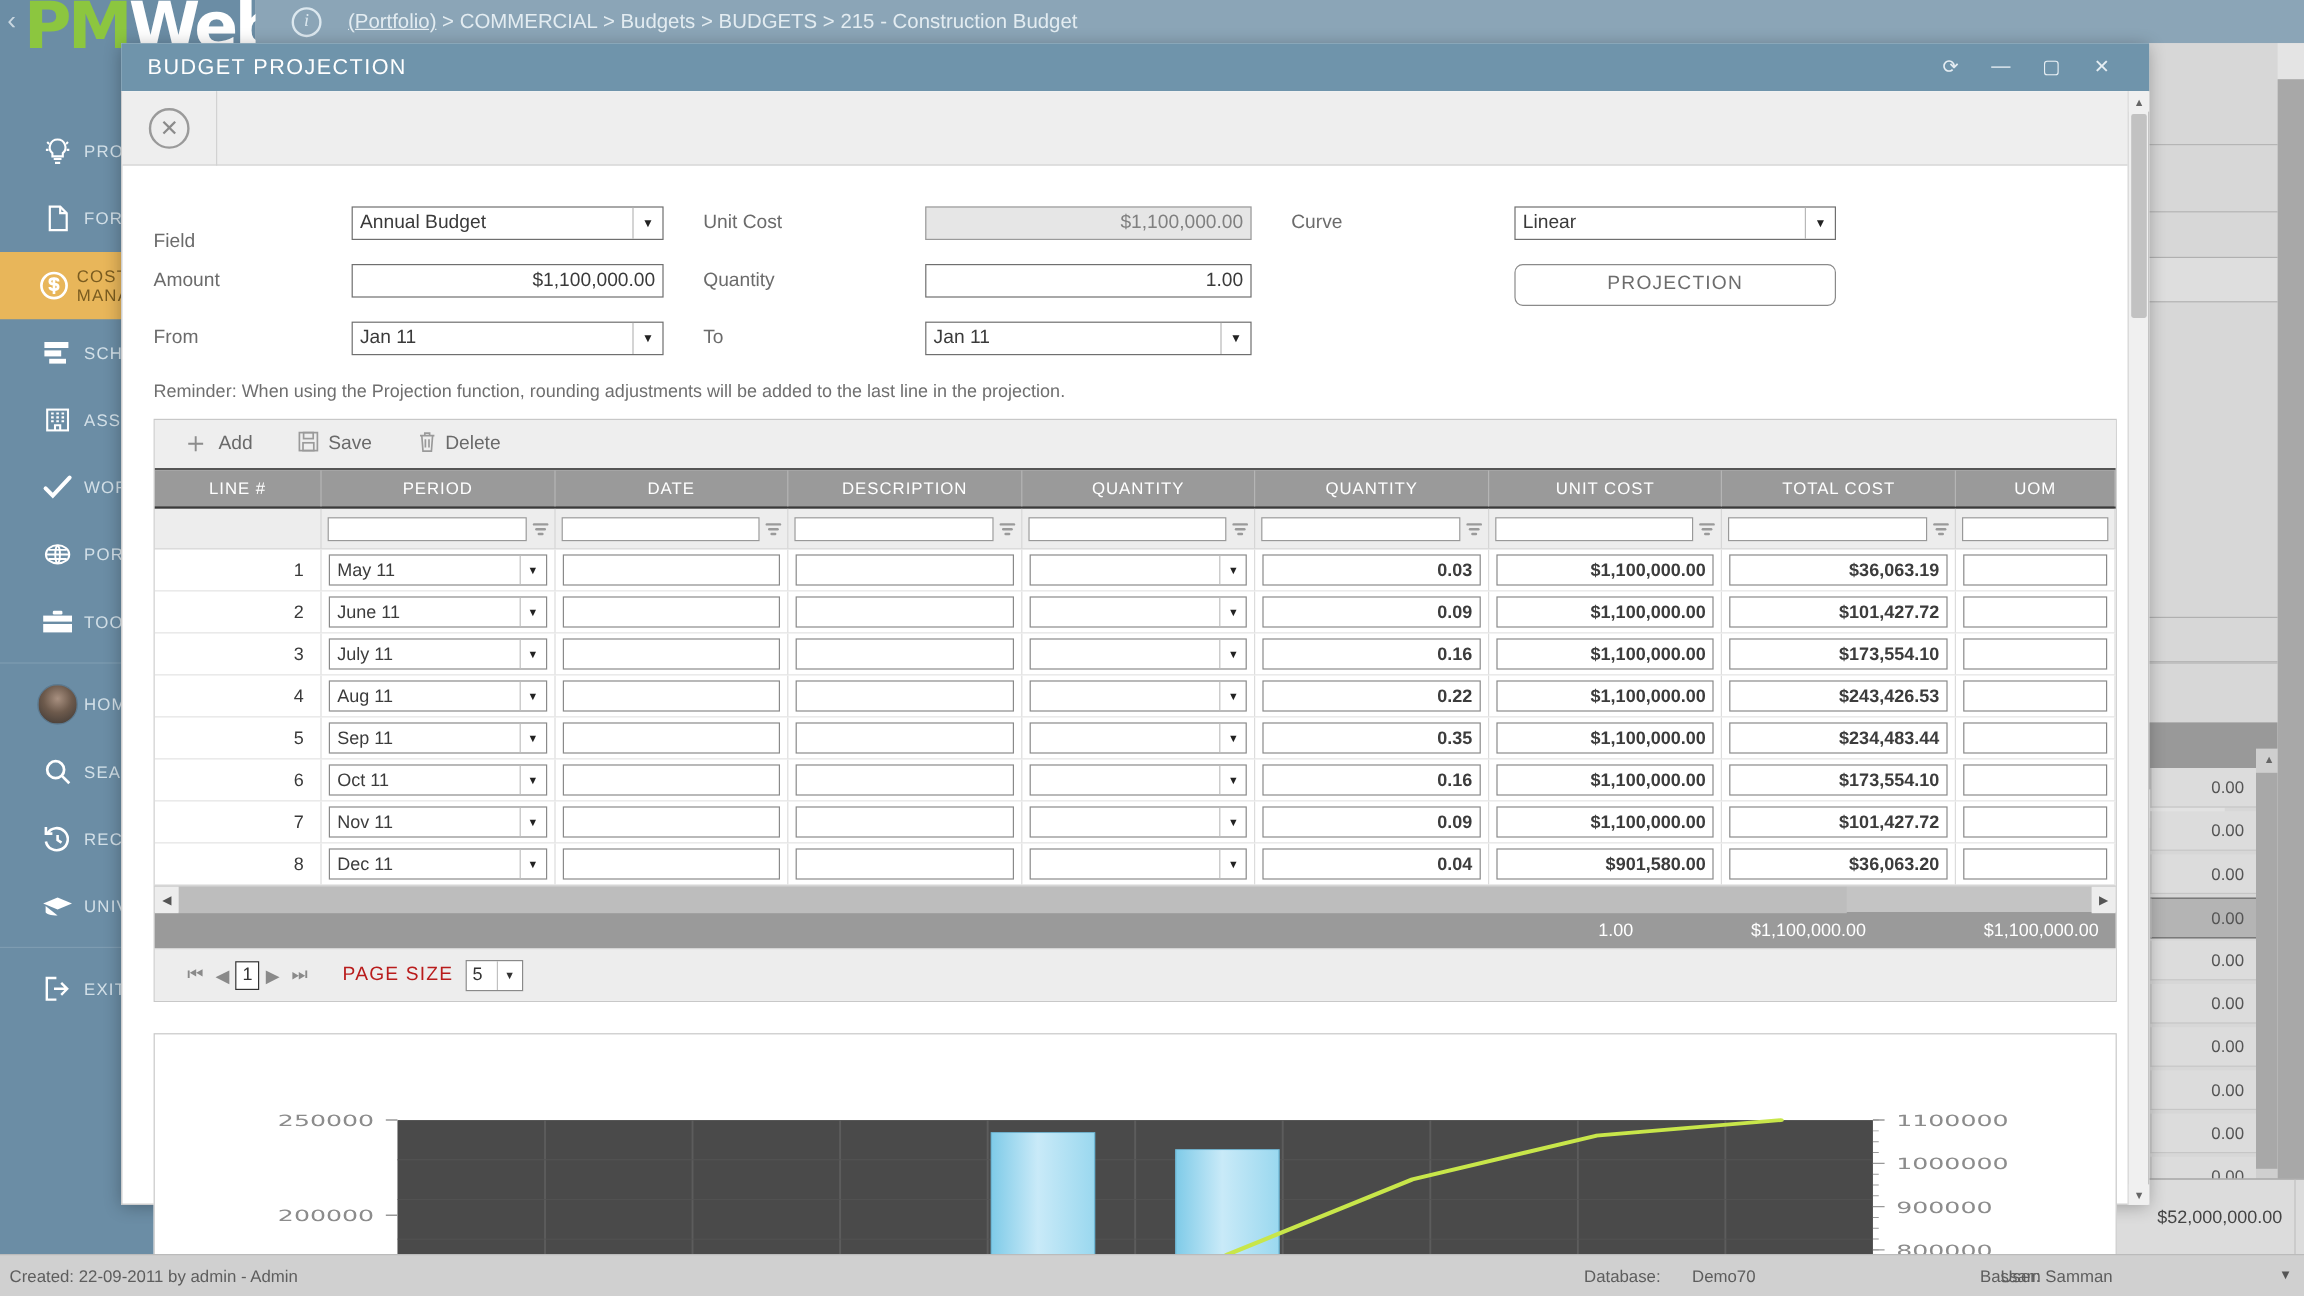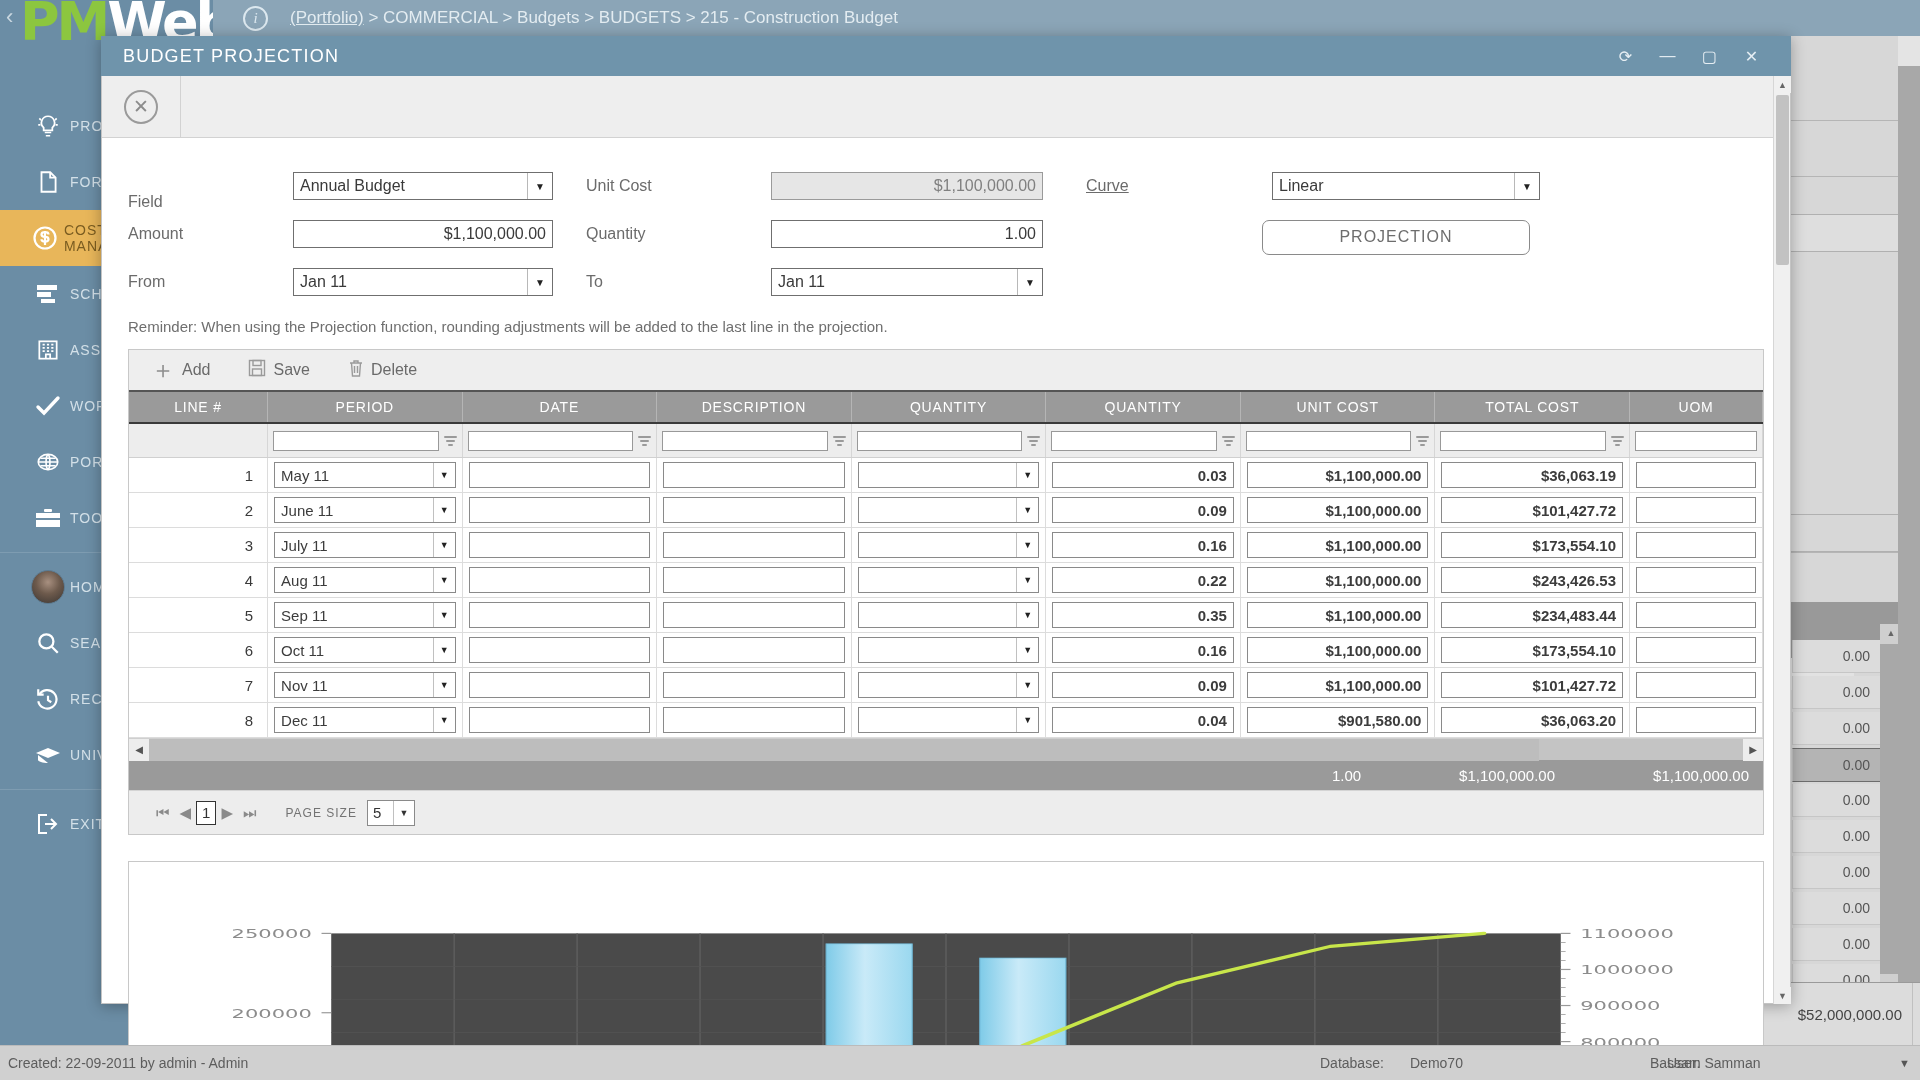--- a/index.html
+++ b/index.html
@@ -270,21 +270,21 @@
   .pager {
     height: 44px; background: #ededed; display: flex; align-items: center;
     padding-left: 22px; border-top: 1px solid #d4d4d4;
   }
   .pg-ico { color: #8a8a8a; font-size: 15px; margin: 0 5px; cursor: pointer; }
   .pg-num {
     border: 1px solid #333; min-width: 20px; height: 24px; background: #fff;
     display: flex; align-items: center; justify-content: center;
     font-size: 15px; color: #333; padding: 0 5px;
   }
-  .pg-lbl { color: #737373; font-size: 12px; letter-spacing: 1px; margin: 0 10px 0 24px; }
+  .pg-lbl { color: #b91c1c; font-size: 16px; letter-spacing: 1px; margin: 0 10px 0 24px; }
   .pg-sel {
     border: 1px solid #8a8a8a; height: 26px; width: 48px; background: #fff;
     display: flex; align-items: center; font-size: 15px; color: #333;
   }
   .pg-sel .txt { flex: 1; padding-left: 5px; }
   .pg-sel .arrow {
     width: 21px; height: 24px; border-left: 1px solid #c0c0c0;
     display: flex; align-items: center; justify-content: center; font-size: 9px;
   }
 
@@ -527,21 +527,21 @@
 
       <div class="form-area">
         <div class="frow">
           <span class="flabel" style="width:165px;margin-top:32px;">Field</span>
           <span class="fsel" style="width:260px;">
             <span class="txt">Annual Budget</span>
             <span class="arrow">▼</span>
           </span>
           <span class="flabel" style="width:185px;margin-left:33px;">Unit Cost</span>
           <span class="finput ro right" style="width:272px;">$1,100,000.00</span>
-          <span class="flabel" style="width:186px;margin-left:43px;text-decoration:underline;">Curve</span>
+          <span class="flabel" style="width:186px;margin-left:33px;">Curve</span>
           <span class="fsel" style="width:268px;">
             <span class="txt">Linear</span>
             <span class="arrow">▼</span>
           </span>
         </div>
 
         <div class="frow" style="margin-top:8px;">
           <span class="flabel" style="width:165px;">Amount</span>
           <span class="finput right" style="width:260px;">$1,100,000.00</span>
           <span class="flabel" style="width:185px;margin-left:33px;">Quantity</span>

